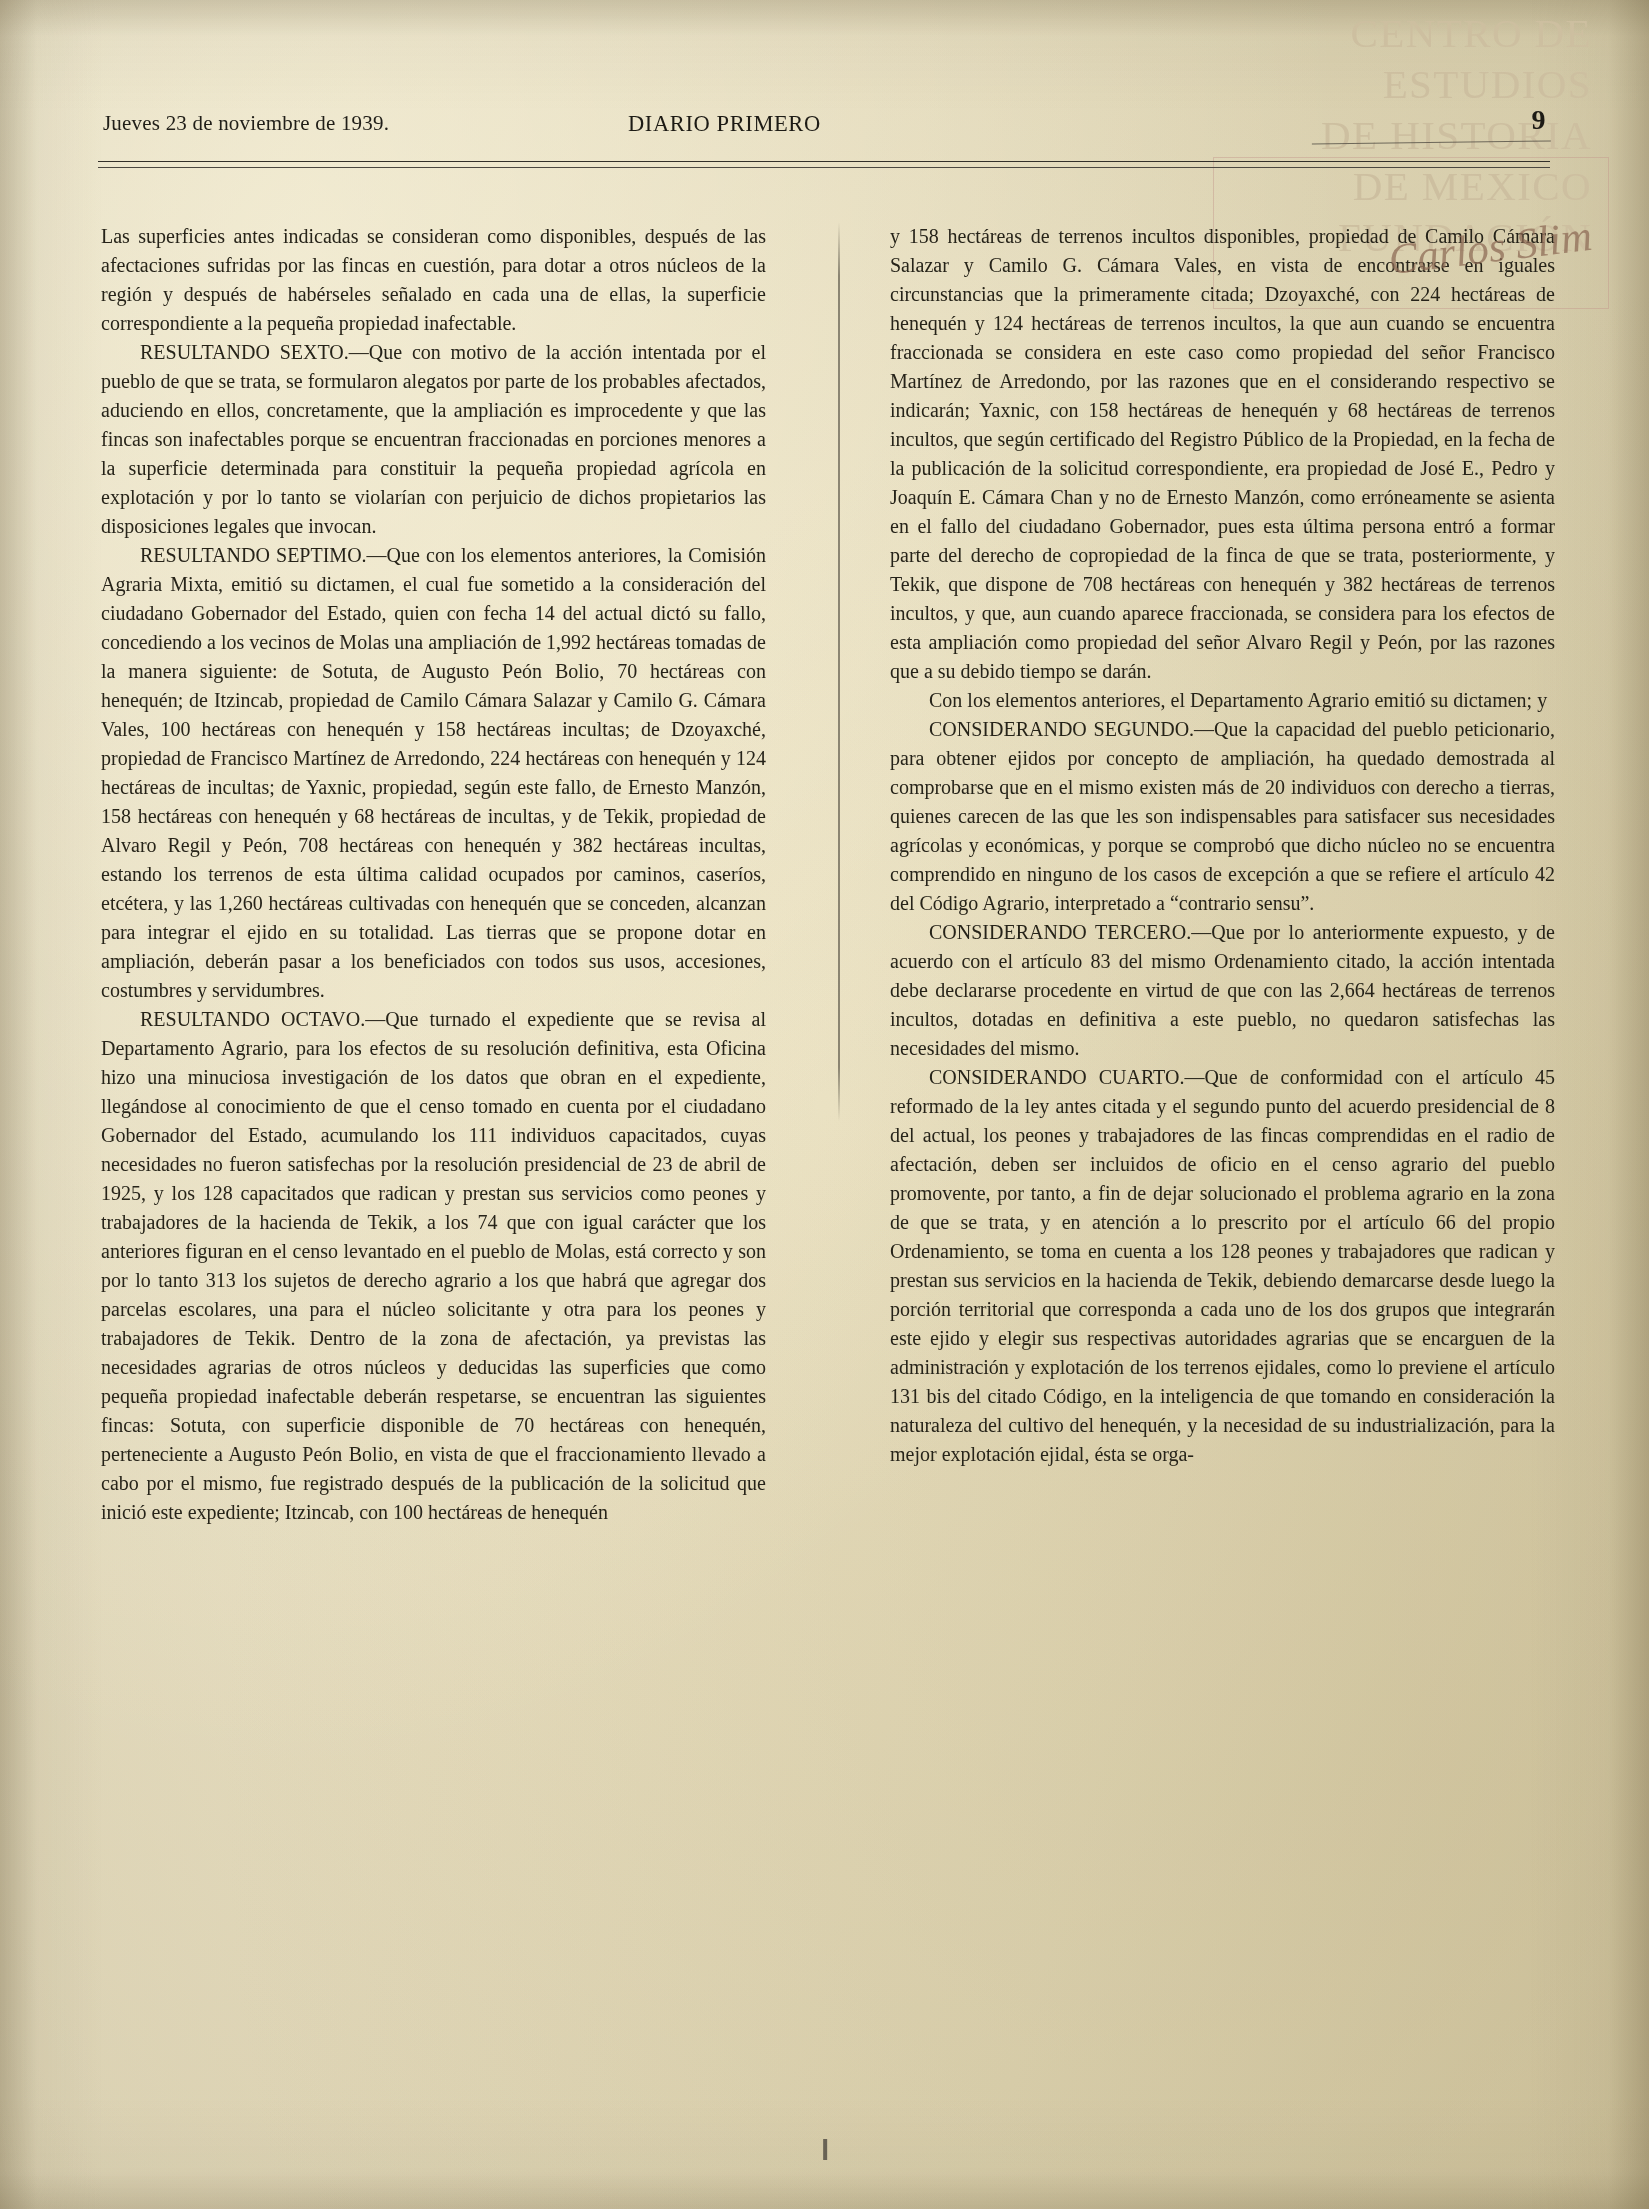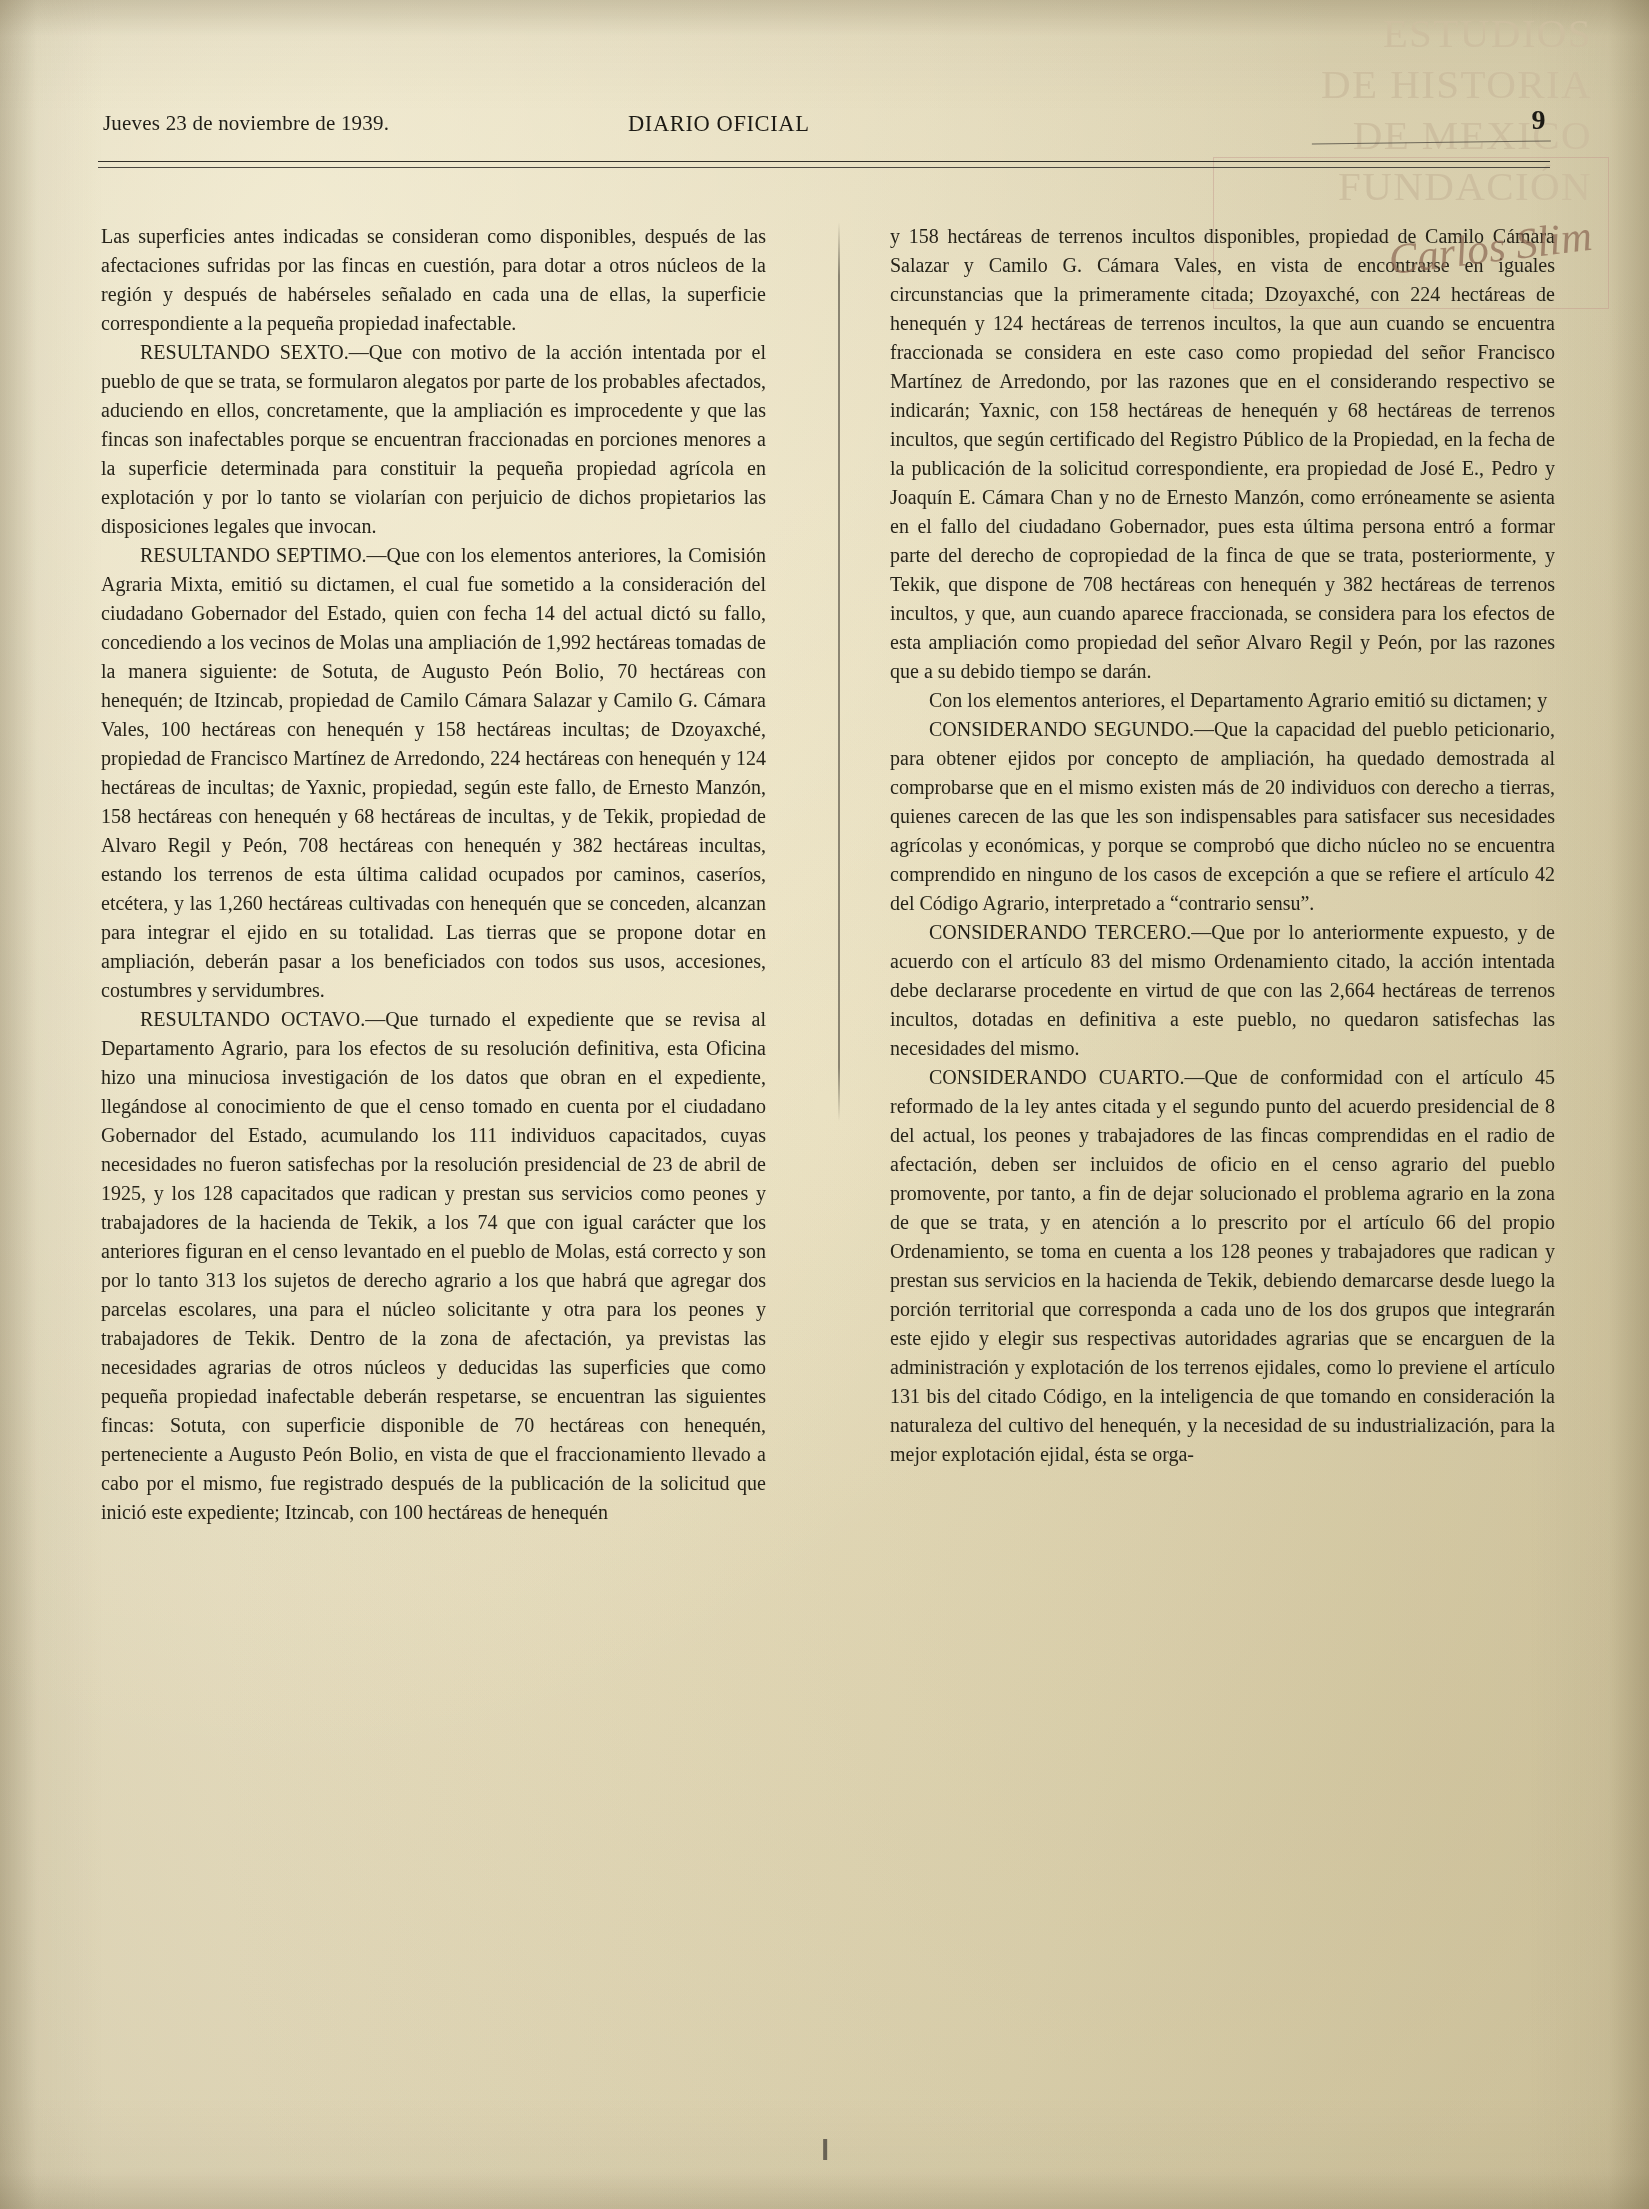--- a/index.html
+++ b/index.html
@@ -191,33 +191,34 @@
     background: #4d4940;
     opacity: 0.8;
   }
 </style>
 </head>
 <body>
 
 <div class="page">
 
   <div class="stamp">
+    <div>CENTRO DE</div>
     <div>ESTUDIOS</div>
     <div>DE HISTORIA</div>
     <div>DE MEXICO</div>
     <div>FUNDACIÓN</div>
   </div>
   <div class="stamp-box"></div>
   <div class="signature">Carlos Slim</div>
 
   <div class="content">
 
     <div class="header">
       <div class="header-date">Jueves 23 de noviembre de 1939.</div>
-      <div class="header-title smallcaps">DIARIO OFICIAL</div>
+      <div class="header-title smallcaps">DIARIO PRIMERO</div>
       <div class="header-page">9</div>
     </div>
     <div class="rule-tail"></div>
     <div class="rule"></div>
 
     <div class="columns">
       <div class="divider"></div>
 
       <div class="col col-left">
         <p class="noindent">Las superficies antes indicadas se consideran como disponibles, después de las afectaciones sufridas por las fincas en cuestión, para dotar a otros núcleos de la región y después de habérseles señalado en cada una de ellas, la superficie correspondiente a la pequeña propiedad inafectable.</p>

